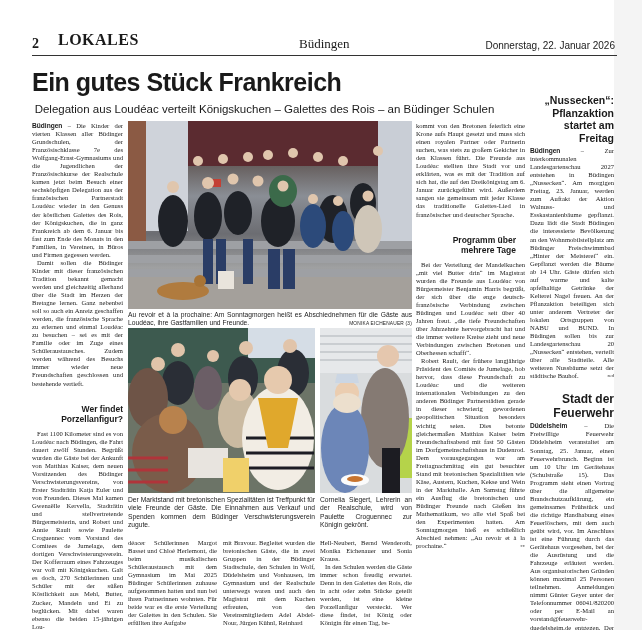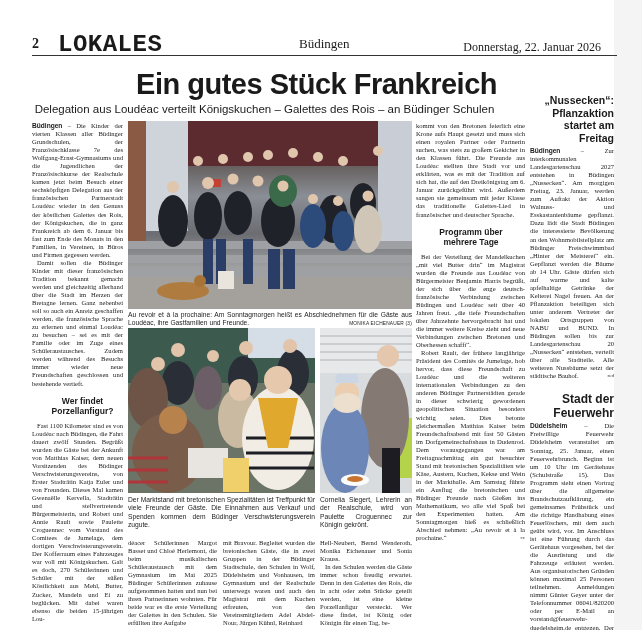--- a/index.html
+++ b/index.html
@@ -3,32 +3,32 @@
 <meta charset="utf-8">
 <style>
   * { box-sizing: border-box; margin: 0; padding: 0; }
   html, body { width: 642px; height: 630px; background: #ffffff; overflow: hidden; }
   body { font-family: "Liberation Serif", serif; color: #1a1a1a; position: relative; }
   .page { position: absolute; left: 0; top: 0; width: 642px; height: 630px; background: #fff; }
   .right-sliver { position: absolute; left: 614px; top: 0; width: 28px; height: 630px; background: #f4f4f4; }
 
   .masthead { position: absolute; left: 32px; top: 34px; width: 585px; height: 22px; border-bottom: 1px solid #333; }
   .page-num { position: absolute; left: 0; top: 2px; font-family: "Liberation Serif", serif; font-weight: bold; font-size: 14px; }
-  .section { position: absolute; left: 26px; top: -3px; font-family: Liberation Mono, monospace; font-weight: bold; font-size: 24px; letter-spacing: 0.5px; }
+  .section { position: absolute; left: 26px; top: -3px; font-family: Liberation Serif, serif; font-weight: bold; font-size: 16px; letter-spacing: 0.5px; }
   .town { position: absolute; left: 267px; top: 2px; font-size: 13px; font-family: "Liberation Serif", serif; }
-  .date { position: absolute; right: 16px; top: 6px; font-size: 12px; font-family: Liberation Serif, serif; }
-
-  .headline { position: absolute; left: 32px; top: 68px; width: 465px; text-align: right; font-family: "Liberation Sans", sans-serif; font-weight: bold; font-size: 29px; letter-spacing: -0.5px; color: #1a1a1a; }
+  .date { position: absolute; right: 2px; top: 6px; font-size: 10px; font-family: Liberation Sans, sans-serif; }
+
+  .headline { position: absolute; left: 32px; top: 68px; width: 465px; text-align: left; font-family: "Liberation Sans", sans-serif; font-weight: bold; font-size: 25px; letter-spacing: -0.5px; color: #1a1a1a; }
   .subhead { position: absolute; left: 32px; top: 103px; width: 465px; text-align: center; font-family: "Liberation Sans", sans-serif; font-size: 11.5px; color: #1a1a1a; }
 
   .col { position: absolute; font-size: 6.6px; line-height: 8.05px; text-align: justify; hyphens: auto; }
   .col p { text-indent: 5px; }
   .col p.first { text-indent: 0; }
   .col .dateline { font-family: "Liberation Sans", sans-serif; font-weight: bold; }
-  .col h3 { font-family: "Liberation Sans", sans-serif; font-weight: bold; font-size: 8.5px; line-height: 10px; margin: 8px 0 6px 10px; text-align: center; }
+  .col h3 { font-family: "Liberation Sans", sans-serif; font-weight: bold; font-size: 8.5px; line-height: 10px; margin: 16px 0 6px 10px; text-align: right; }
 
   .photo { position: absolute; overflow: hidden; }
   .caption { position: absolute; font-family: "Liberation Sans", sans-serif; font-size: 6.7px; line-height: 8.4px; text-align: justify; color: #222; }
   .credit { font-size: 4.8px; letter-spacing: 0.2px; float: right; margin-top: 1px; }
 
   .side-title { font-family: "Liberation Sans", sans-serif; font-weight: bold; text-align: right; color: #1a1a1a; }
 </style>
 </head>
 <body>
 

